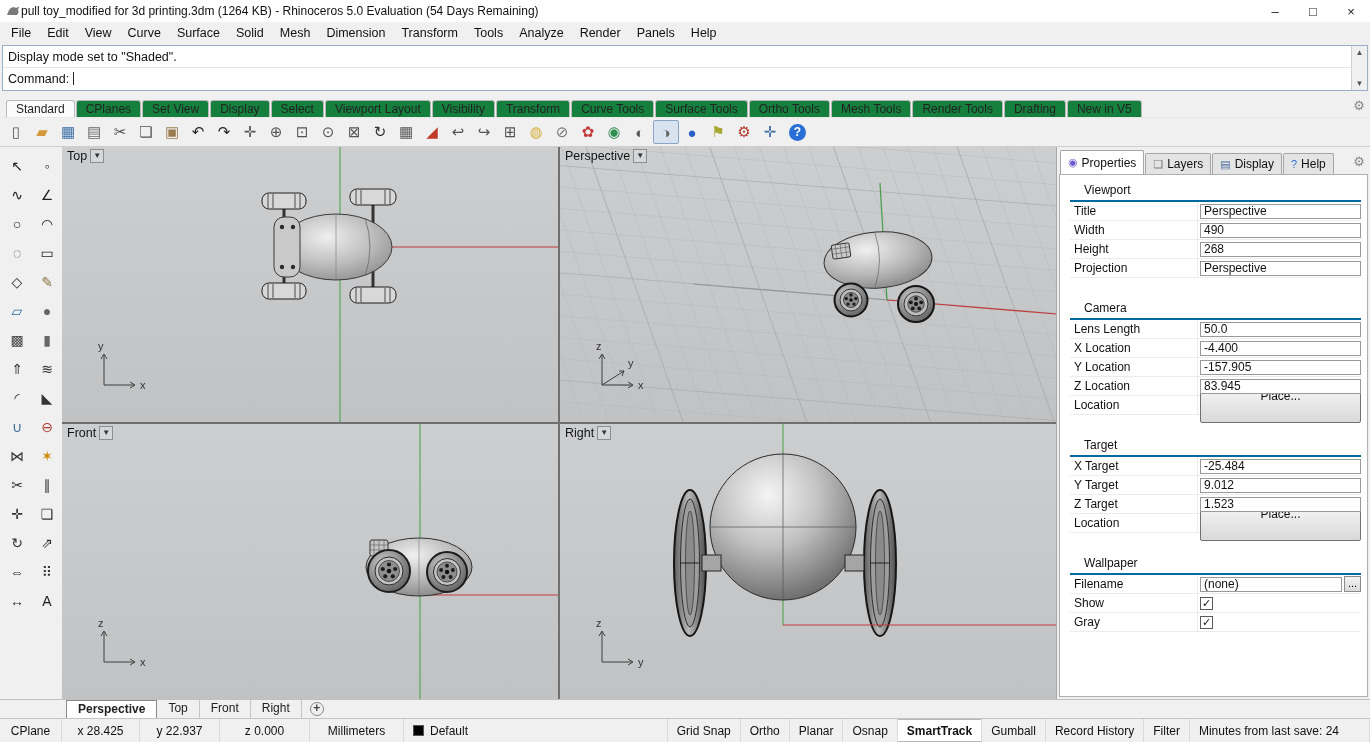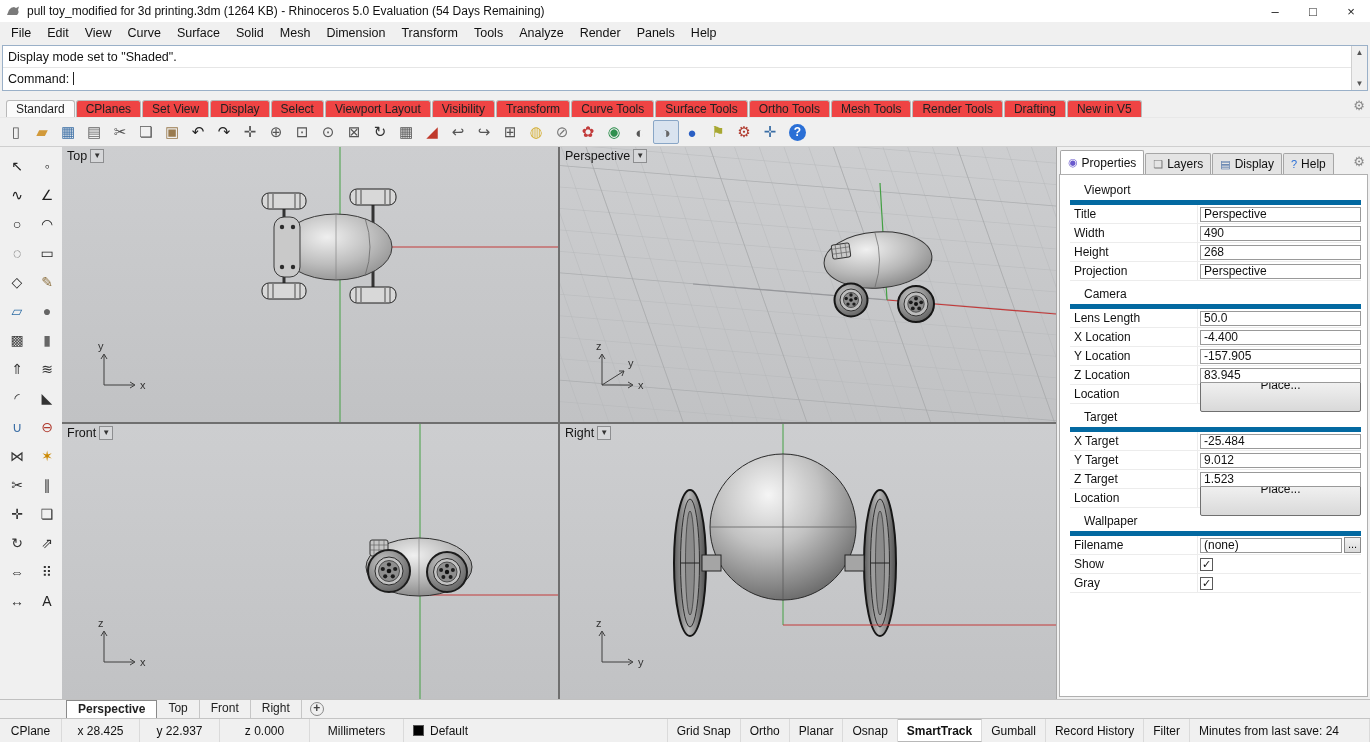--- a/index.html
+++ b/index.html
@@ -1,20 +1,20 @@
 <!DOCTYPE html>
 <html><head>
 <meta charset="utf-8">
 <style>
   html,body{margin:0;width:1370px;height:742px;overflow:hidden;background:#f0f0f0;
     font-family:"Liberation Sans",sans-serif;color:#111;font-size:12px}
   *{box-sizing:border-box}
 
   
-  .titlebar{height:22px;display:flex;align-items:center;background:#ffffff;padding-left:5px;gap:6px}
+  .titlebar{height:22px;display:flex;align-items:center;background:#ffffff;padding-left:5px;}
   .title-text{white-space:nowrap;font-size:12px}
   .winbtns{margin-left:auto;display:flex;height:100%}
   .wbtn{width:38px;display:flex;align-items:center;justify-content:center;font-size:13px;color:#222}
 
   
   .menubar{height:22px;display:flex;align-items:center;background:#f0f0f0;padding-left:3px}
   .mitem{padding:2px 8px;font-size:12.5px}
 
   
   .cmdarea{height:49px;background:#f0f0f0;padding:1px 2px 2px}
@@ -22,21 +22,21 @@
   .cmd-history{height:22px;line-height:22px;padding-left:5px;border-bottom:1px solid #e6e6e6;white-space:nowrap}
   .cmd-line{height:21px;display:flex;align-items:center;gap:4px;padding-left:5px}
   .cmd-prompt{font-weight:normal}
   .caret{width:1px;height:13px;background:#222;display:inline-block}
   .cmd-scroll{position:absolute;right:0;top:0;bottom:0;width:16px;background:#f0f0f0;border-left:1px solid #d0d0d0;
     display:flex;flex-direction:column;justify-content:space-between;align-items:center;font-size:8px;color:#555;padding:2px 0}
 
   
   .tabbar{height:24px;display:flex;align-items:flex-end;background:#f0f0f0;padding:3px 20px 0 6px;position:relative}
   .ttab{font-size:12px;padding:1px 9px;border:1px solid #b9b9b9;border-bottom:none;border-radius:3px 3px 0 0;
-    margin-right:1px;background:#ef4444;height:17px;line-height:15px;white-space:nowrap;color:#222}
+    margin-right:1px;background:#15803d;height:17px;line-height:15px;white-space:nowrap;color:#222}
   .ttab.active{background:#fbfbfb}
   .tabbar-gear{position:absolute;right:5px;top:5px;font-size:13px;color:#8a8a8a}
 
   
   .toolbar{height:30px;display:flex;align-items:center;background:#f0f0f0;padding-left:3px;
     border-top:1px solid #e8e8e8;border-bottom:1px solid #cfcfcf}
   .tbicon{width:26px;height:24px;display:flex;align-items:center;justify-content:center;font-size:15px}
   .tbicon.pressed{background:#d9e3ef;border:1px solid #89a6c6;border-radius:2px}
   .tbicon.help{background:#2a6fd6;width:17px;height:17px;border-radius:50%;font-size:12px;font-weight:bold;margin:0 6px}
 
@@ -58,21 +58,21 @@
   
   .rpanel{width:314px;display:flex;flex-direction:column;background:#f0f0f0;border-left:1px solid #a8a8a8}
   .ptabs{height:27px;display:flex;align-items:flex-end;padding:3px 18px 0 3px;position:relative}
   .ptab{display:flex;align-items:center;gap:4px;padding:0 7px;font-size:12px;height:21px;background:#e4e4e4;
     border:1px solid #a6a6a6;border-bottom:none;border-radius:2px 2px 0 0;margin-right:1px}
   .ptab.active{background:#fff;height:24px}
   .ptab-icon{font-size:11px}
   .panel-gear{position:absolute;right:5px;top:7px;font-size:13px;color:#8a8a8a}
   .pbody{flex:1;margin:0 2px 2px;background:#fff;border:1px solid #b0b0b0;overflow:hidden;padding-top:2px}
   .psec{font-size:12px;padding:6px 0 3px 24px;color:#111}
-  .prows{margin:0 6px 0 10px;border-top:5px solid #0369a1}
+  .prows{margin:0 6px 17px 10px;border-top:2px solid #0369a1}
   .prow{display:flex;align-items:center;height:19px;border-bottom:1px solid #ececec}
   .plabel{width:128px;font-size:12px;display:flex;align-items:center;height:100%;
     border-right:1px solid #ececec;padding-left:4px}
   .pval{flex:1;display:flex;align-items:center;height:100%;padding:1px 0 1px 2px;gap:2px}
   .pbox{flex:1;border:1px solid #999;height:15px;line-height:13px;font-size:12px;padding:0 3px;background:#fff;
     position:relative;white-space:nowrap;overflow:hidden}
   .pbox.dd{padding-right:15px}
   .pbtn{flex:1;height:36px;border:1px solid #707070;background:linear-gradient(#f5f5f5,#d9d9d9);
     font-size:12px;text-align:center;line-height:16px;border-radius:2px}
   .pmore{width:17px;height:16px;border:1px solid #8a8a8a;background:linear-gradient(#f2f2f2,#dadada);

